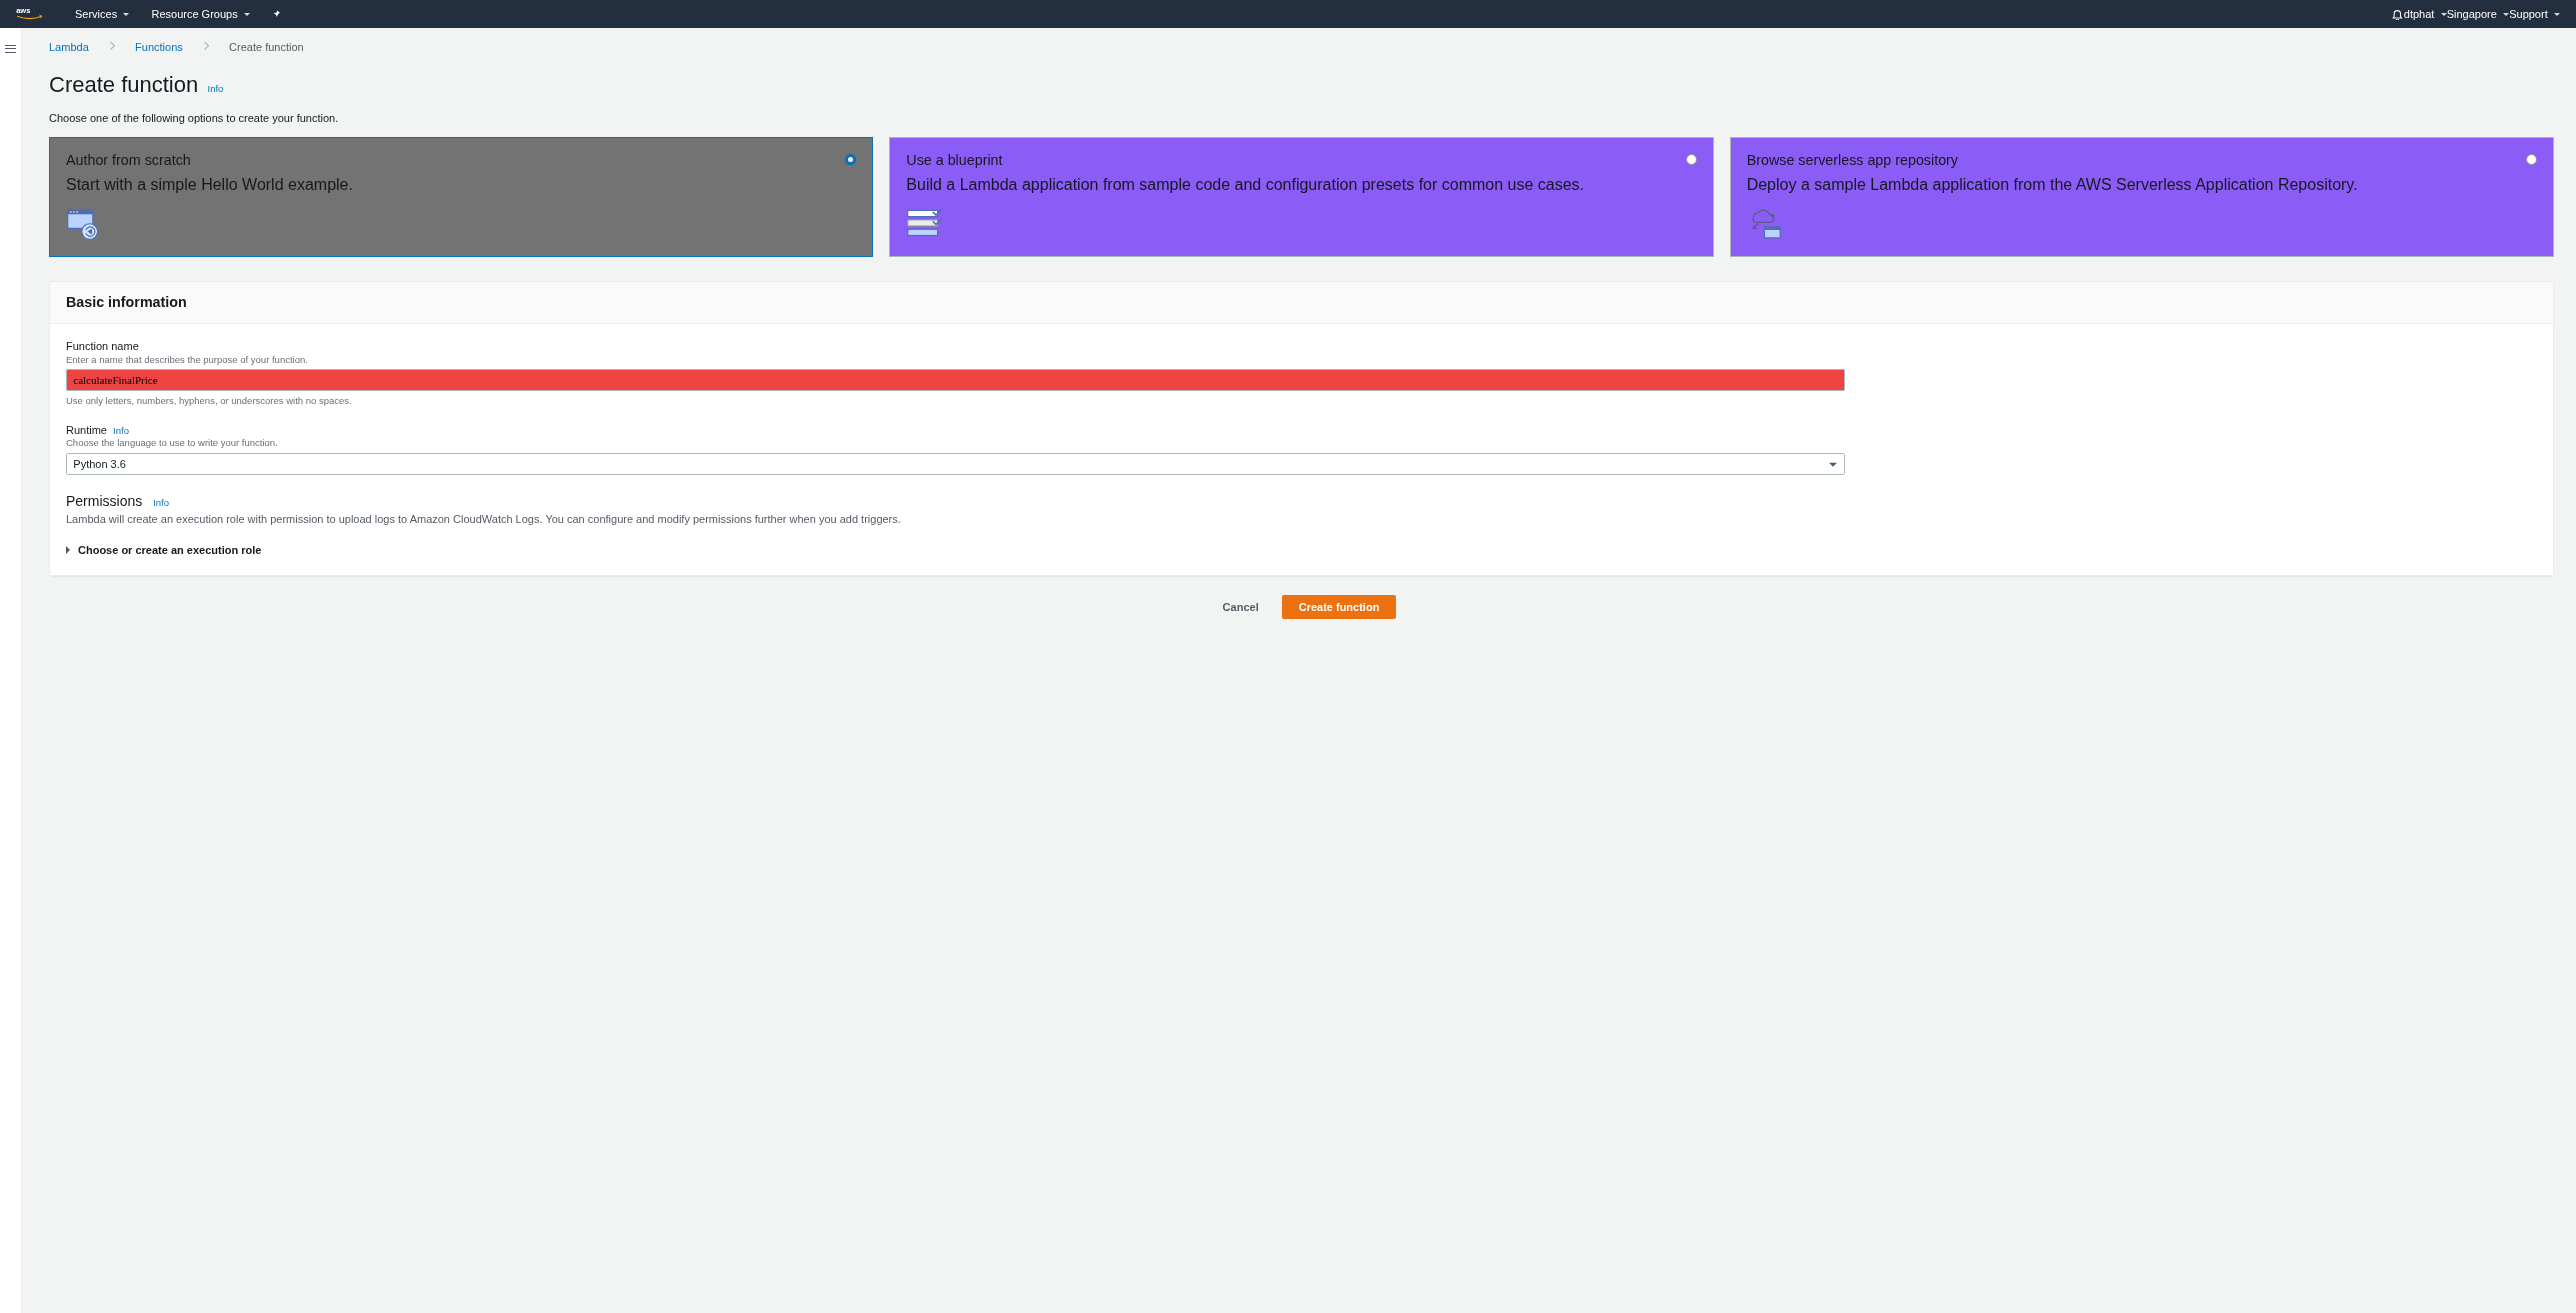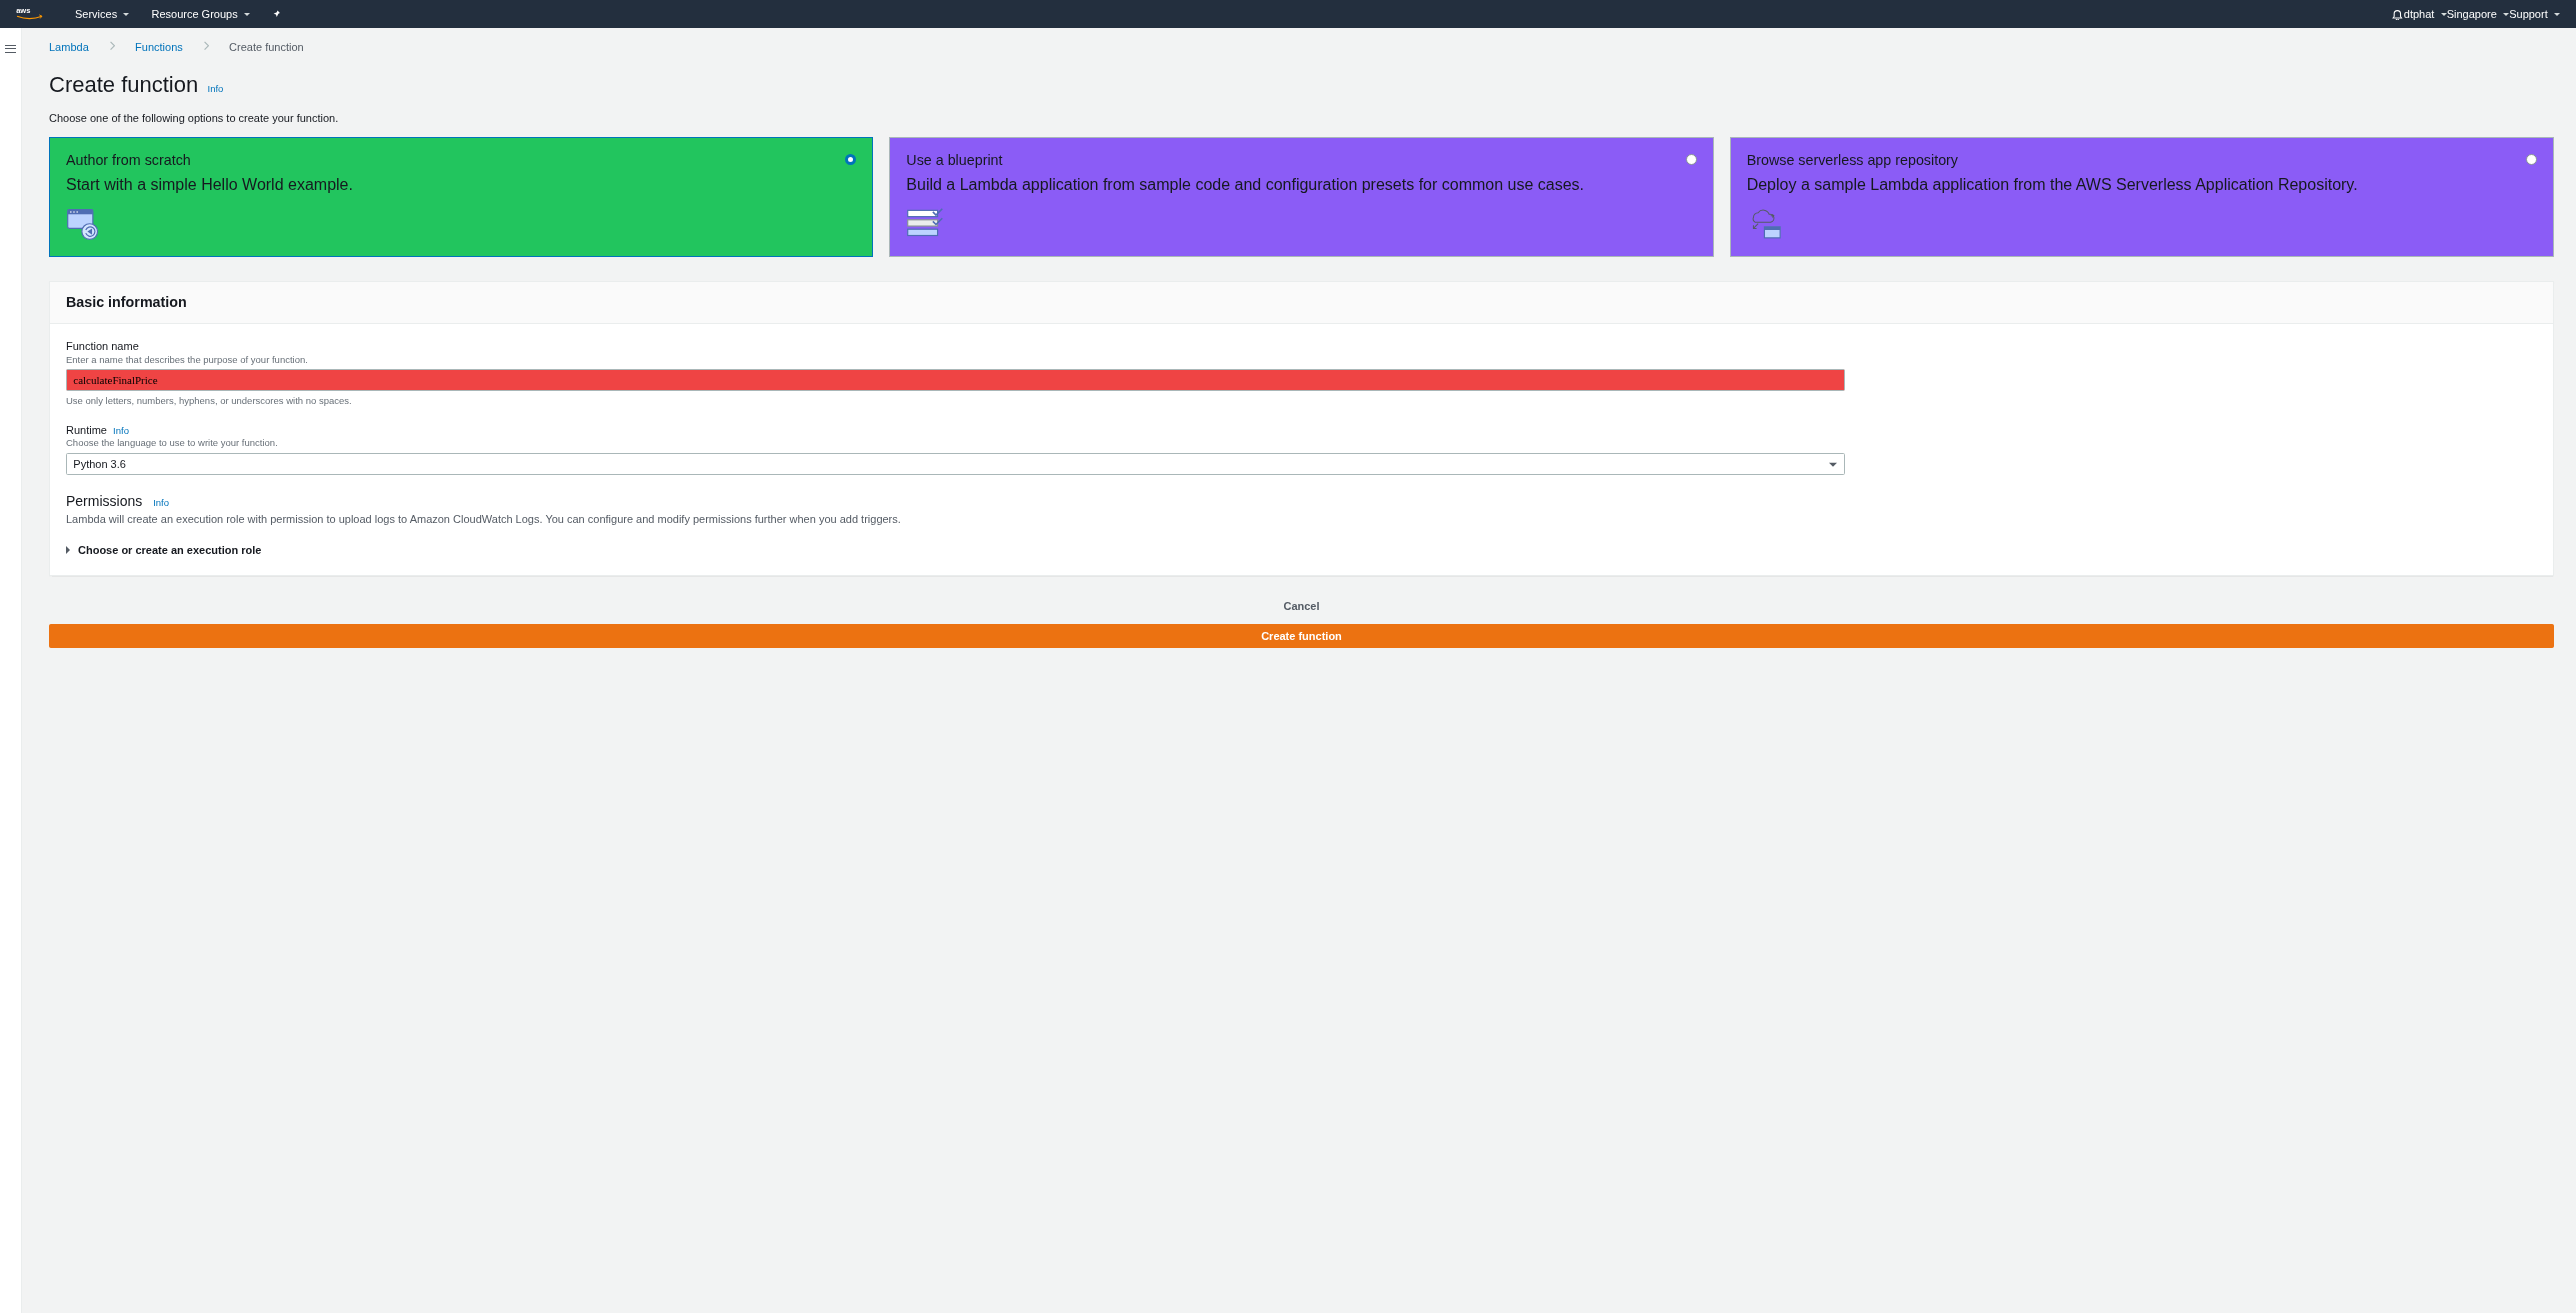--- a/index.html
+++ b/index.html
@@ -88,21 +88,21 @@
   .option-card {
     background: #8b5cf6;
     border: 0.8px solid #aab7b8;
     padding: 14.3px 16px 16px 16px;
     min-height: 119px;
     position: relative;
     cursor: pointer;
   }
   .option-card.selected {
     border: 0.8px solid #0073bb;
-    background: #22c55e;
+    background: #737373;
   }
   .option-card .card-title {
     font-size: 14.3px;
     font-weight: 400;
     margin-bottom: 6.3px;
     padding-right: 20.6px;
   }
   .option-card .card-desc {
     font-size: 16px;
     color: #16191f;
@@ -166,21 +166,21 @@
     display: flex; align-items: center; gap: 8px;
     cursor: pointer; font-weight: 700; font-size: 11px;
   }
   .expander .tri {
     width: 0; height: 0;
     border-top: 4px solid transparent; border-bottom: 4px solid transparent;
     border-left: 4.8px solid #545b64;
   }
 
   
-  .footer-actions { display: flex; justify-content: center; gap: 7px; flex-direction: column; }
+  .footer-actions { display: flex; justify-content: center; gap: 7px; }
   .btn {
     padding: 4.8px 16px; font-size: 11px; border-radius: 1.6px; cursor: pointer;
     font-weight: 700;
   }
   .btn-link { background: transparent; border: none; color: #545b64; }
   .btn-primary {
     background: #ec7211; color: #fff; border: 0.8px solid #ec7211;
   }
 </style>
 </head>

